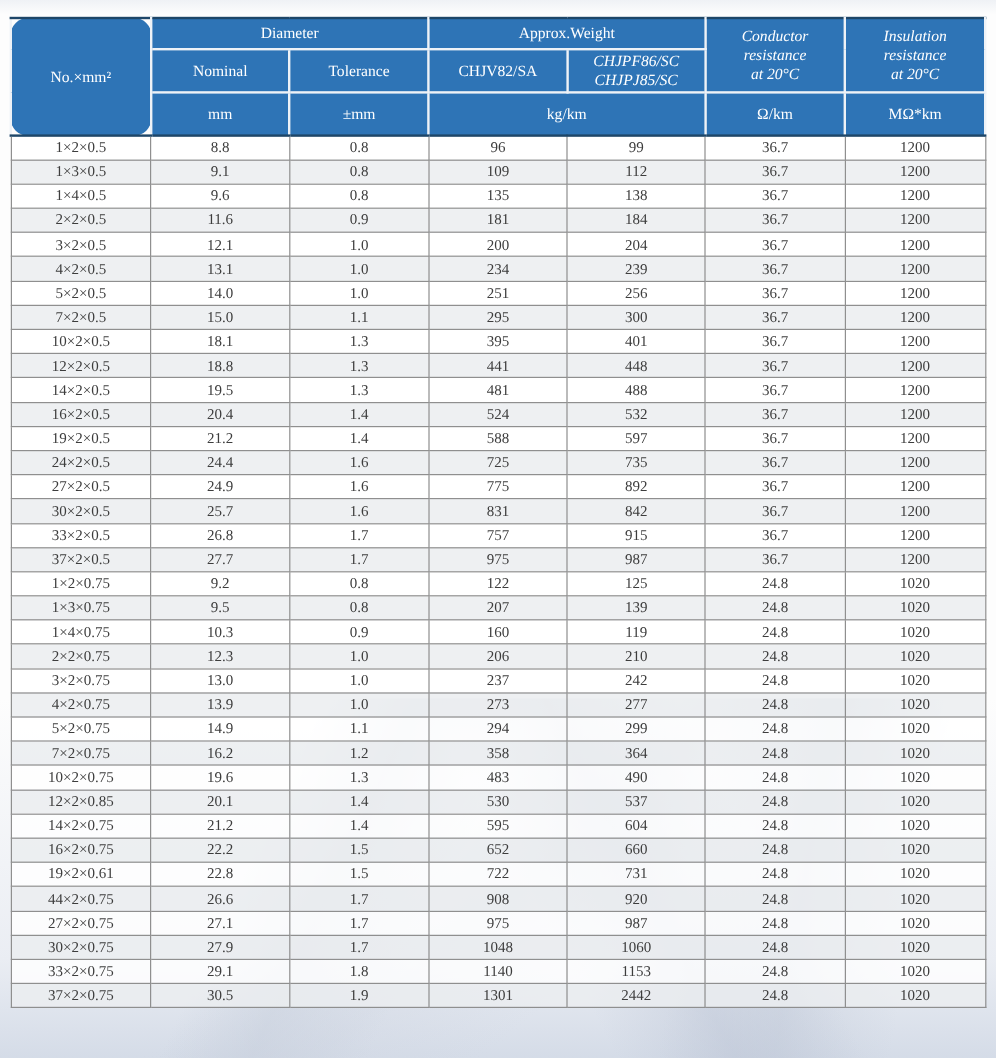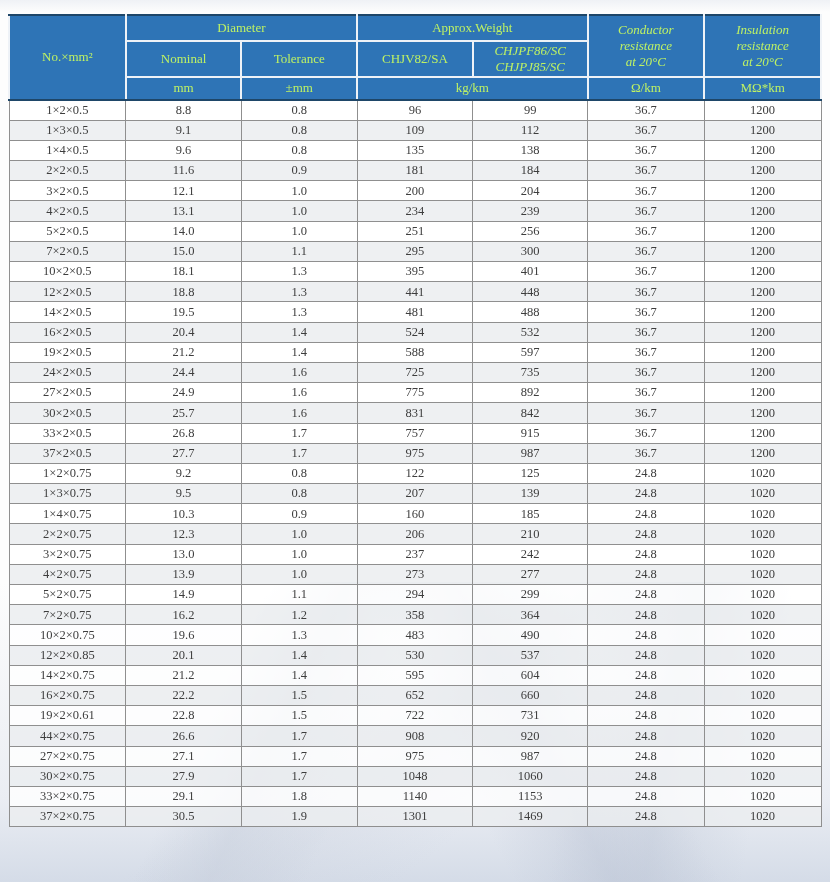--- a/index.html
+++ b/index.html
@@ -42,33 +42,33 @@
     position: absolute;
     left: 8px;
     top: 14px;
     width: 814px;
     border-collapse: collapse;
     table-layout: fixed;
   }
   
   thead th {
     background: var(--header-blue);
-    color: #bef264;
+    color: #ffffff;
     font-weight: normal;
     font-size: 13px;
     text-align: center;
     vertical-align: middle;
     border: 2px solid #eef2f7;
     padding: 0 2px;
     line-height: 1.25;
   }
   thead tr.h1 th { height: 26px; border-top: 2px solid var(--header-dark-line); }
   thead tr.h2 th { height: 36px; }
-  thead tr.h3 th { height: 23px; border-bottom: 2px solid var(--header-dark-line); }
-  thead th.span-all { border-top: 2px solid var(--header-dark-line); border-bottom: 2px solid var(--header-dark-line); }
+  thead tr.h3 th { height: 36px; border-bottom: 2px solid var(--header-dark-line); }
+  thead th.span-all { border-top: 2px solid var(--header-dark-line); border-bottom: 2px solid var(--header-dark-line); border-radius: 14px; }
   thead th.span-two { border-top: 2px solid var(--header-dark-line); }
   .pre-line { white-space: pre-line; font-style: italic; }
   
   tbody td {
     border: 1px solid var(--border-gray);
     height: 20.2px;
     text-align: center;
     vertical-align: middle;
     font-size: 12.5px;
     color: #3d3d3d;
@@ -300,21 +300,21 @@
         <td>207</td>
         <td>139</td>
         <td>24.8</td>
         <td>1020</td>
       </tr>
       <tr>
         <td>1×4×0.75</td>
         <td>10.3</td>
         <td>0.9</td>
         <td>160</td>
-        <td>185</td>
+        <td>119</td>
         <td>24.8</td>
         <td>1020</td>
       </tr>
       <tr>
         <td>2×2×0.75</td>
         <td>12.3</td>
         <td>1.0</td>
         <td>206</td>
         <td>210</td>
         <td>24.8</td>
@@ -435,18 +435,18 @@
         <td>1140</td>
         <td>1153</td>
         <td>24.8</td>
         <td>1020</td>
       </tr>
       <tr>
         <td>37×2×0.75</td>
         <td>30.5</td>
         <td>1.9</td>
         <td>1301</td>
-        <td>1469</td>
+        <td>2442</td>
         <td>24.8</td>
         <td>1020</td>
       </tr>
     </tbody>
 </table>
 
 </body></html>

